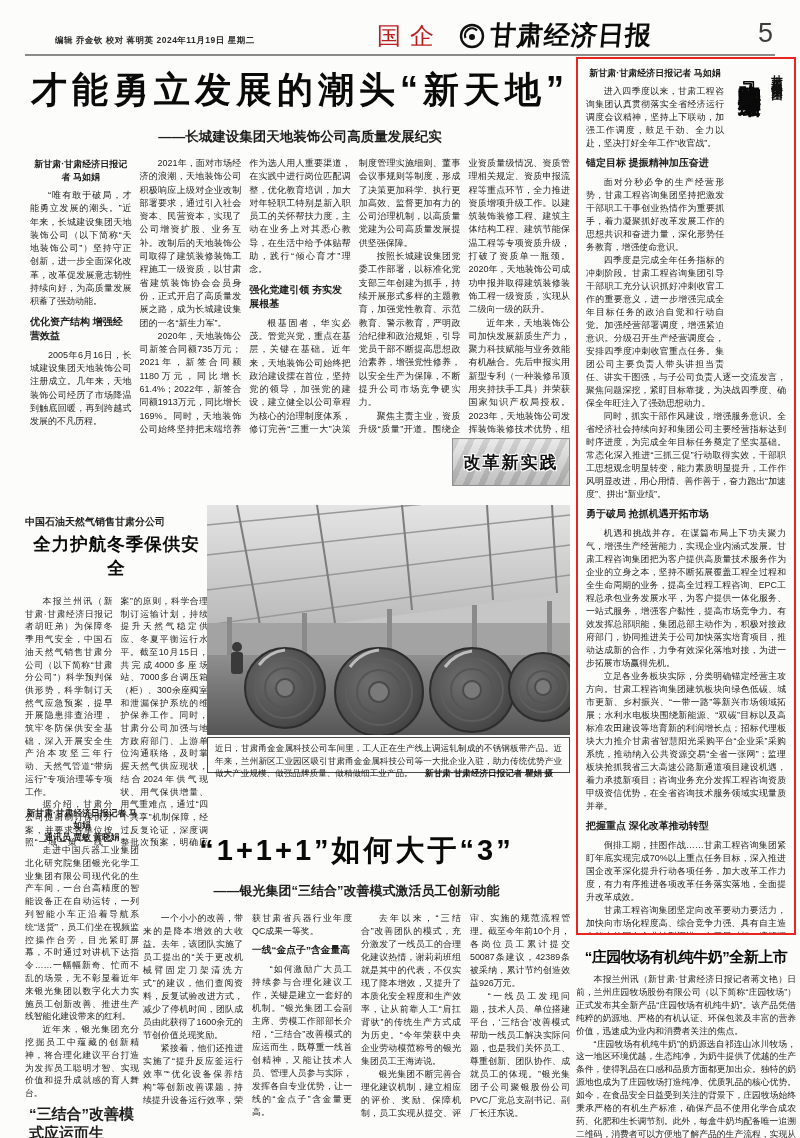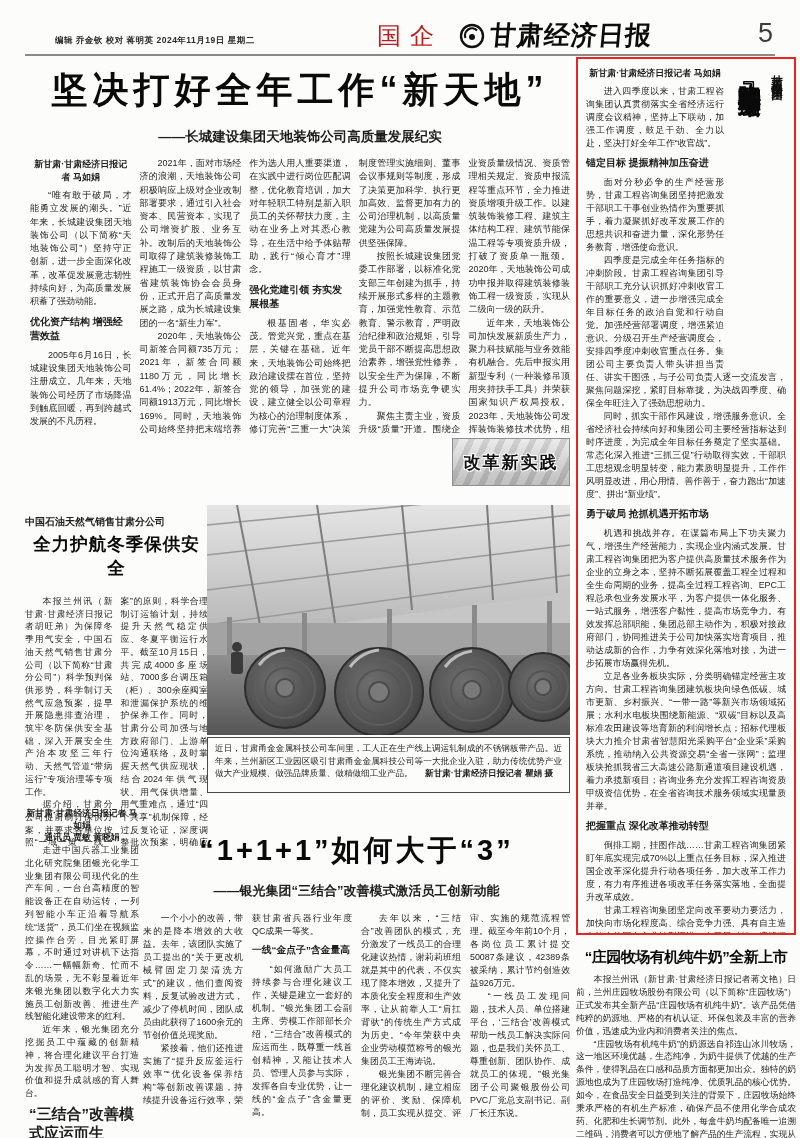--- a/index.html
+++ b/index.html
@@ -43,21 +43,21 @@
   
   .petro{left:25px;top:515px;width:183px;}
   .petro-kicker{margin:0;font-size:10px;font-weight:bold;}
   .petro-h1{margin:3px 0 0;font-size:17.5px;font-weight:900;letter-spacing:1px;text-align:center;color:#0a0a0a;}
   .cols2{margin-top:15px;height:260px;overflow:hidden;column-count:2;column-gap:8px;}
   .cols2 .blk-p{font-size:8.8px;line-height:12.7px;}
 
   
   .photo{left:207px;top:505px;width:363px;height:230px;background:#bdbdbd;}
   .photo svg{display:block;}
-  .capbox{left:207px;top:737px;width:363px;height:56px;border:1px solid #4a4a4a;box-sizing:border-box;
+  .capbox{left:207px;top:737px;width:363px;height:36px;border:1px solid #4a4a4a;box-sizing:border-box;
           padding:4px 7px;font-size:8.6px;line-height:12.6px;text-align:justify;}
   .cap-credit{font-weight:bold;white-space:nowrap;margin-left:10px;}
 
   
   .ygl{left:25px;top:808px;width:114px;height:330px;overflow:hidden;}
   .ygl .blk-p{font-size:8.8px;line-height:12.8px;}
   .ygl .blk-h{font-size:15px;margin:5px 4px;}
   .ygl .blk-byline{font-size:8.8px;margin:0;}
 
   
@@ -98,21 +98,21 @@
           <path d="M6.5 15 A 7 7 0 0 1 18 7.5" fill="none" stroke="#111" stroke-width="2.2"></path>
           <circle cx="13" cy="14" r="3" fill="#111"></circle>
         </svg>
         <span class="hdr-paper">甘肃经济日报</span>
       </span>
     </div>
     <div class="hdr-page">5</div>
   </div>
 
   <div class="region atop">
-    <h1 class="h1-top">坚决打好全年工作“新天地”</h1>
+    <h1 class="h1-top">才能勇立发展的潮头“新天地”</h1>
     <div class="h2-top">——长城建设集团天地装饰公司高质量发展纪实</div>
     <div class="cols5">
         <p class="blk blk-byline">新甘肃·甘肃经济日报记者 马如娟</p>
         <p class="blk blk-p">“唯有敢于破局，才能勇立发展的潮头。”近年来，长城建设集团天地装饰公司（以下简称“天地装饰公司”）坚持守正创新，进一步全面深化改革，改革促发展意志韧性持续向好，为高质量发展积蓄了强劲动能。</p>
         <p class="blk blk-h">优化资产结构 增强经营效益</p>
         <p class="blk blk-p">2005年6月16日，长城建设集团天地装饰公司注册成立。几年来，天地装饰公司经历了市场降温到触底回暖，再到跨越式发展的不凡历程。</p>
         <p class="blk blk-p">2021年，面对市场经济的浪潮，天地装饰公司积极响应上级对企业改制部署要求，通过引入社会资本、民营资本，实现了公司增资扩股、业务互补。改制后的天地装饰公司取得了建筑装修装饰工程施工一级资质，以甘肃省建筑装饰协会会员身份，正式开启了高质量发展之路，成为长城建设集团的一名“新生力军”。</p>
         <p class="blk blk-p">2020年，天地装饰公司新签合同额735万元；2021年，新签合同额1180万元，同比增长61.4%；2022年，新签合同额1913万元，同比增长169%。同时，天地装饰公司始终坚持把末端培养作为选人用人重要渠道，在实践中进行岗位匹配调整，优化教育培训，加大对年轻职工特别是新入职员工的关怀帮扶力度，主动在业务上对其悉心教导，在生活中给予体贴帮助，践行“倾心育才”理念。</p>
         <p class="blk blk-h">强化党建引领 夯实发展根基</p>
         <p class="blk blk-p">根基固者，华实必茂。管党兴党，重点在基层，关键在基础。近年来，天地装饰公司始终把政治建设摆在首位，坚持党的领导，加强党的建设，建立健全以公司章程为核心的治理制度体系，修订完善“三重一大”决策制度管理实施细则、董事会议事规则等制度，形成了决策更加科学、执行更加高效、监督更加有力的公司治理机制，以高质量党建为公司高质量发展提供坚强保障。</p>

